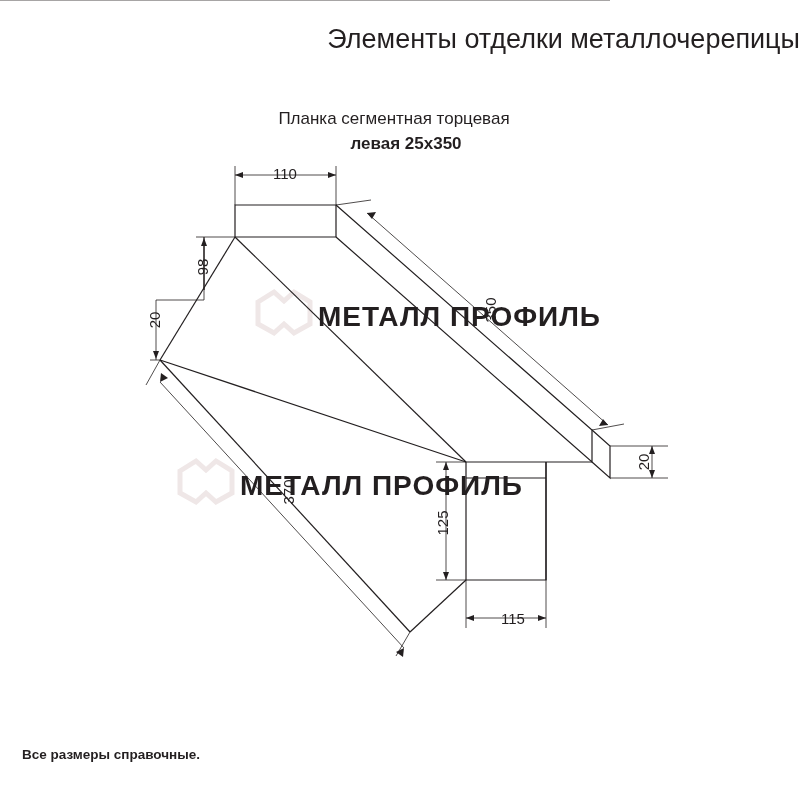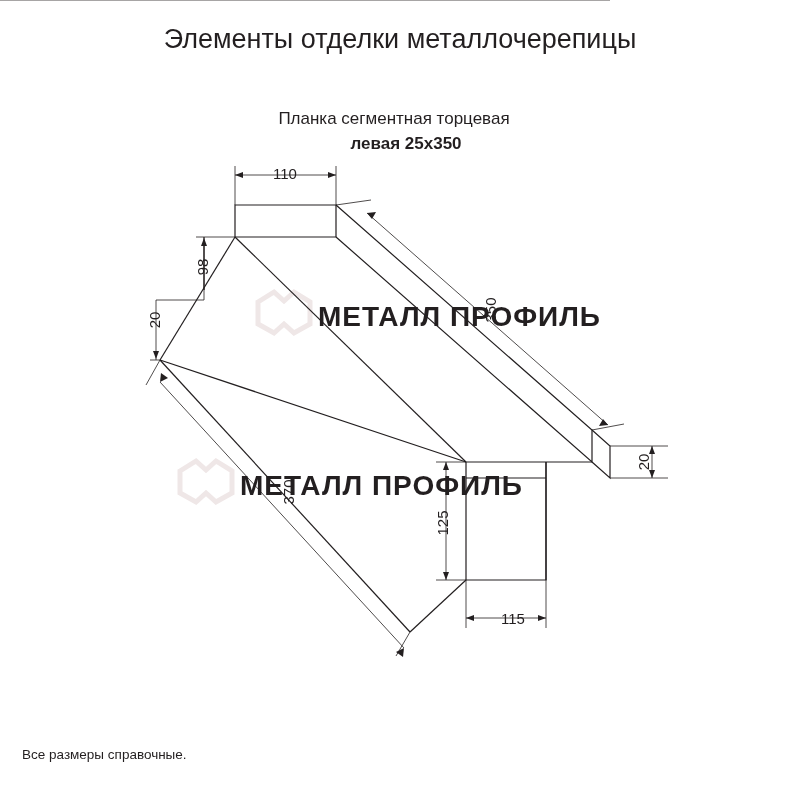--- a/index.html
+++ b/index.html
@@ -18,21 +18,21 @@
   .page {
     position: relative;
     width: 800px;
     height: 800px;
   }
   .title {
     position: absolute;
     top: 24px;
     left: 0;
     width: 800px;
-    text-align: center;
+    text-align: right;
     font-size: 27px;
     font-weight: normal;
     letter-spacing: 0px;
     color: #231f20;
   }
   .subtitle {
     position: absolute;
     top: 106px;
     left: 0;
     width: 788px;
@@ -54,21 +54,21 @@
     height: 800px;
   }
   .footnote {
     position: absolute;
     left: 22px;
     top: 745px;
     font-size: 13.5px;
     line-height: 20px;
     color: #231f20;
   }
-  .footnote div { white-space: nowrap; }
+  .footnote div { white-space: nowrap; font-weight: bold; }
   svg text {
     font-family: "Liberation Sans", sans-serif;
     fill: #231f20;
   }
 </style>
 </head>
 <body>
 
 <div class="page">
 

